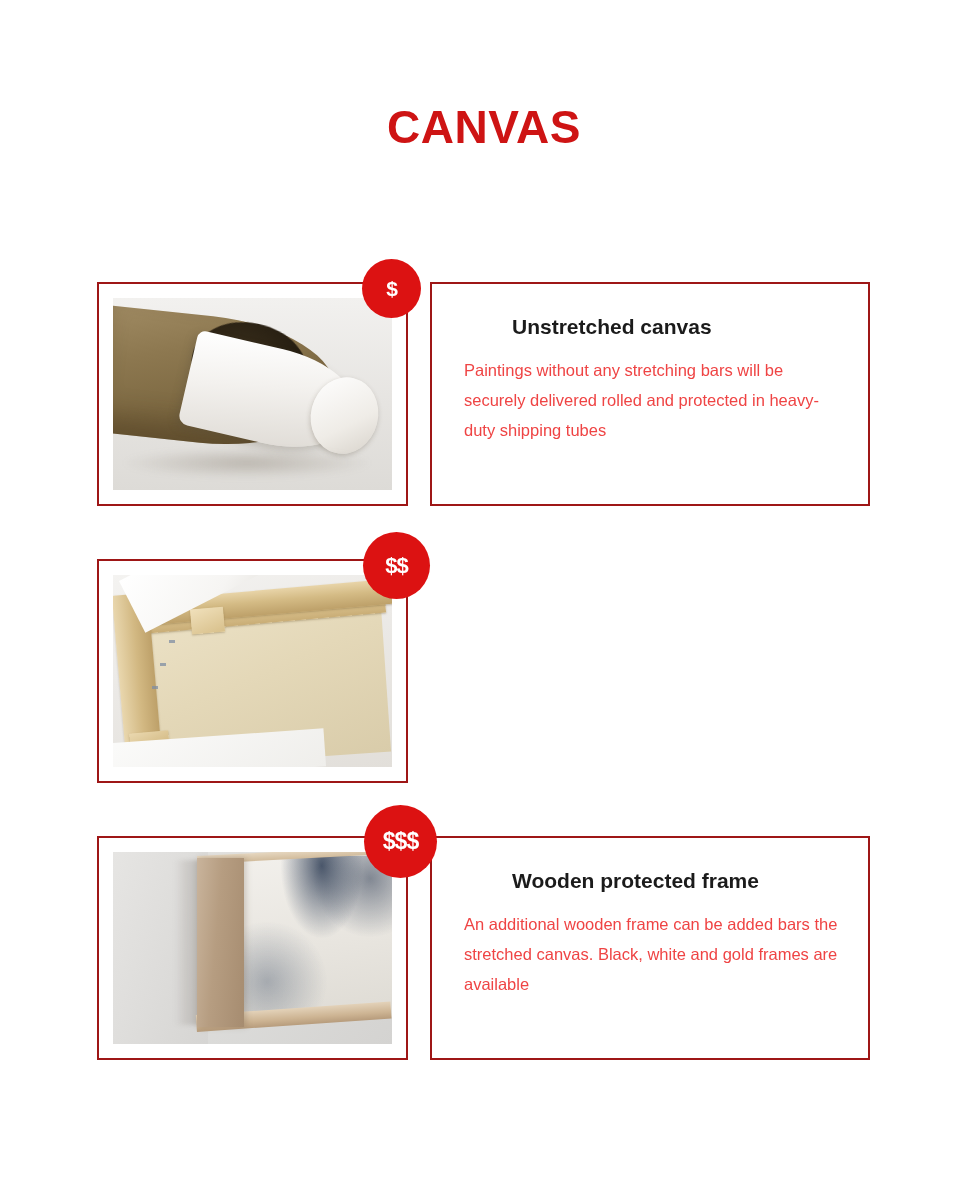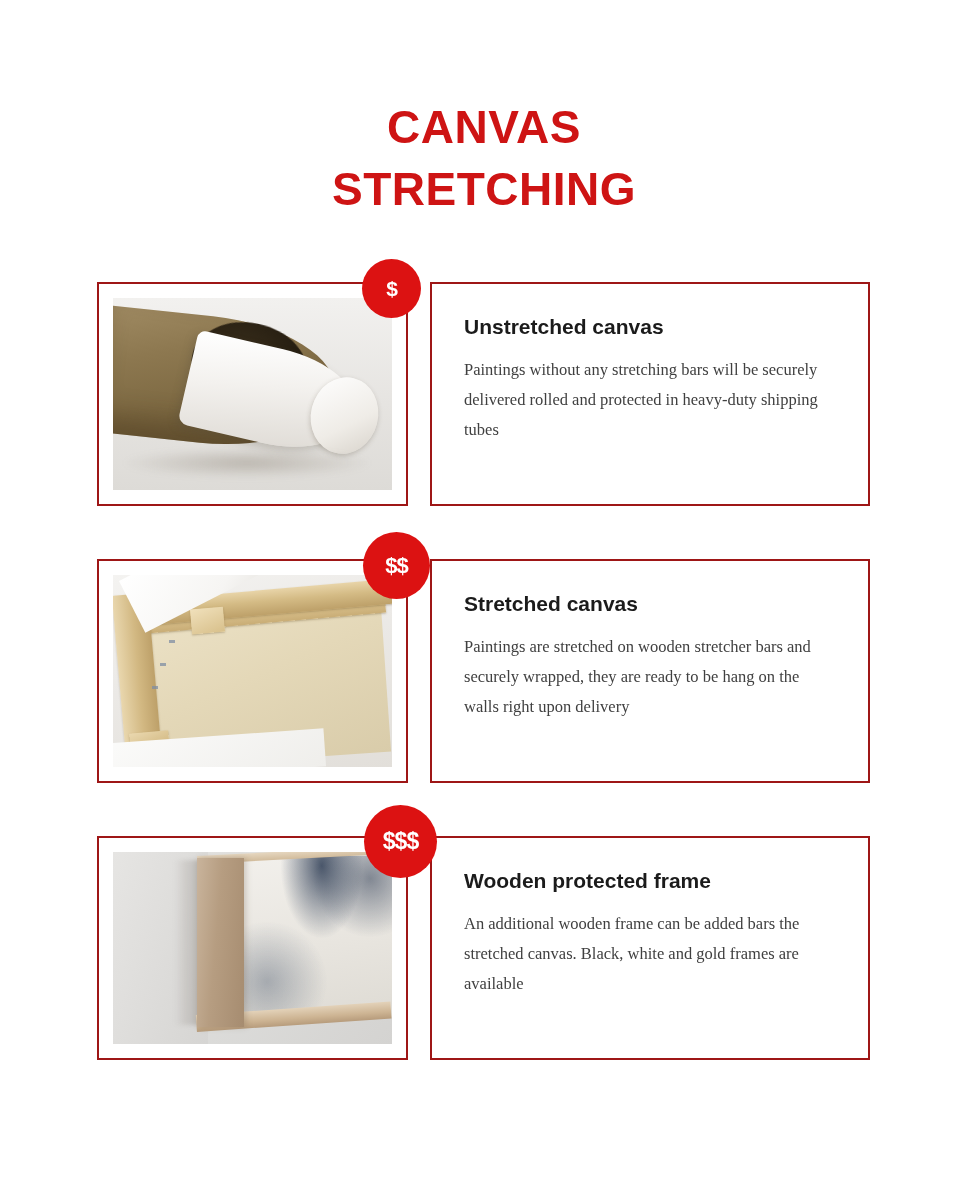--- a/index.html
+++ b/index.html
@@ -299,36 +299,35 @@
     border: 2px solid #9e1616;
     background: #ffffff;
     padding: 30px 30px 18px 32px;
   }
   .card-title {
     color: #1b1b1b;
     font-size: 21px;
     font-weight: bold;
     line-height: 26px;
     margin-bottom: 15px;
+    margin-left: 48px;
   }
   .card-body {
-    color: #404040;
+    color: #ef4444;
     font-size: 16.5px;
     line-height: 30px;
-    font-family: Liberation Serif, serif;
   }
 </style>
 </head>
 <body>
 
 <div class="page">
 
   <div class="title-block">
     <span class="title-line">CANVAS</span>
-    <span class="title-line">STRETCHING</span>
   </div>
 
   <div class="rows">
 
     <div class="row">
       <div class="image-card">
         <div class="photo photo-tube">
           <div class="tube-body"></div>
           <div class="tube-mouth"></div>
           <div class="roll-paper"></div>
@@ -358,24 +357,20 @@
           <div class="canvas-edge-white"></div>
           <div class="canvas-edge-white2"></div>
           <div class="staple" style="left:20%;top:34%;"></div>
           <div class="staple" style="left:17%;top:46%;"></div>
           <div class="staple" style="left:14%;top:58%;"></div>
         </div>
       </div>
       <div class="badge-wrap">
         <div class="badge badge-2">$$</div>
       </div>
-      <div class="text-card">
-        <div class="card-title">Stretched canvas</div>
-        <div class="card-body">Paintings are stretched on wooden stretcher bars and securely wrapped, they are ready to be hang on the walls right upon delivery</div>
-      </div>
     </div>
 
     <div class="row">
       <div class="image-card">
         <div class="photo photo-frame">
           <div class="wall"></div>
           <div class="art-canvas"></div>
           <div class="frame-shadow"></div>
           <div class="frame-top-edge"></div>
           <div class="frame-bottom"></div>

